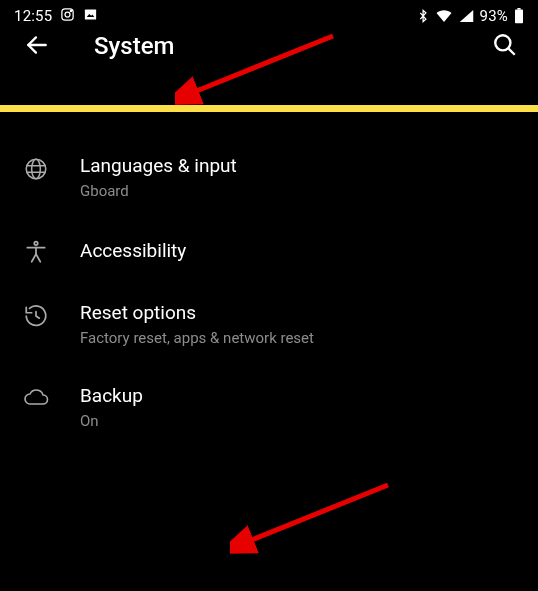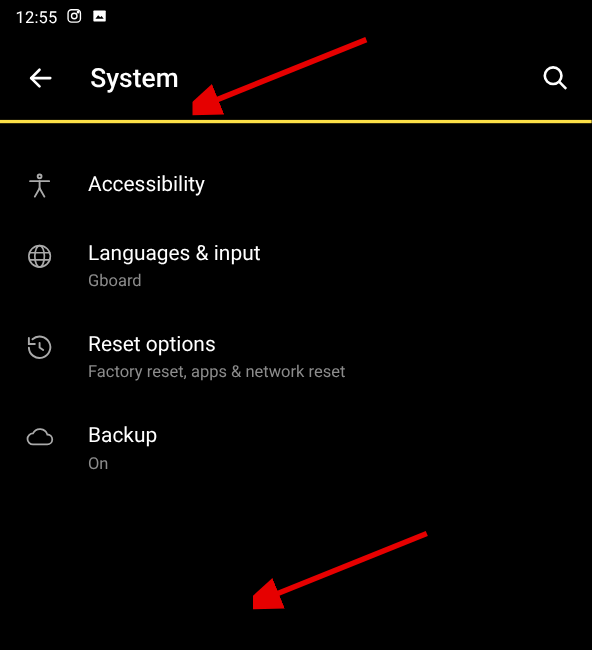--- a/index.html
+++ b/index.html
@@ -21,24 +21,23 @@
     font-size: 15px;
     font-weight: 400;
     letter-spacing: 0.2px;
   }
   .statusbar .left { display: flex; align-items: flex-start; gap: 8px; }
   .statusbar .right { display: flex; align-items: center; gap: 6px; }
   .statusbar .icon { display: inline-flex; align-items: center; }
   .appbar {
     height: 80px;
     display: flex;
-    align-items: center;
     padding: 0 20px 0 24px;
-    gap: 32px;
-    border-bottom: 3px solid #fde047;
+    gap: 44px;
+    border-bottom: 7px solid #fde047;
   }
   .appbar .back { display: inline-flex; cursor: pointer; }
   .appbar .title {
     font-size: 24px;
     font-weight: 500;
     flex: 1;
   }
   .appbar .search { display: inline-flex; cursor: pointer; }
   .list { padding-top: 24px; }
   .row {
@@ -82,20 +81,44 @@
       <svg width="15" height="15" viewBox="0 0 24 24" fill="none" stroke="#fff" stroke-width="2">
           <rect x="3" y="3" width="18" height="18" rx="5"></rect>
           <circle cx="12" cy="12" r="4"></circle>
           <circle cx="17.5" cy="6.5" r="1" fill="#fff"></circle>
         </svg>
     </span>
     <span class="icon">
       <svg width="15" height="15" viewBox="0 0 24 24" fill="#fff">
           <rect x="3" y="4" width="18" height="16" rx="1"></rect>
           <polygon points="6,16 10,11 13,14 15,12 18,16" fill="#000"></polygon>
+        </svg>
+    </span>
+  </div>
+  <div class="right">
+    <span class="icon">
+      <svg width="11" height="16" viewBox="0 0 12 20" fill="none" stroke="#fff" stroke-width="1.6">
+          <path d="M2 6 L9 14 L5.5 17 L5.5 3 L9 6 L2 14"></path>
+        </svg>
+    </span>
+    <span class="icon">
+      <svg width="18" height="14" viewBox="0 0 24 18" fill="#fff">
+          <path d="M12 17 L22 5 C16 0 8 0 2 5 Z"></path>
+        </svg>
+    </span>
+    <span class="icon">
+      <svg width="15" height="14" viewBox="0 0 20 18" fill="#fff">
+          <polygon points="1,17 19,17 19,1"></polygon>
+        </svg>
+    </span>
+    <span>93%</span>
+    <span class="icon">
+      <svg width="10" height="16" viewBox="0 0 12 20" fill="#fff">
+          <rect x="1" y="2" width="10" height="17" rx="1"></rect>
+          <rect x="4" y="0" width="4" height="2"></rect>
         </svg>
     </span>
   </div>
 </div>
 
 <div class="appbar">
   <span class="back">
     <svg width="26" height="26" viewBox="0 0 24 24" fill="none" stroke="#fff" stroke-width="2.2" stroke-linecap="round" stroke-linejoin="round">
         <line x1="20" y1="12" x2="4" y2="12"></line>
         <polyline points="11 5 4 12 11 19"></polyline>
@@ -105,47 +128,47 @@
   <span class="search">
     <svg width="26" height="26" viewBox="0 0 24 24" fill="none" stroke="#fff" stroke-width="2.2">
         <circle cx="10" cy="10" r="7"></circle>
         <line x1="21" y1="21" x2="15" y2="15"></line>
       </svg>
   </span>
 </div>
 
 <div class="list">
 
+  <div class="row">
+    <span class="row-icon">
+      <svg width="26" height="26" viewBox="0 0 24 24" fill="none" stroke="#aaa" stroke-width="1.4">
+          <circle cx="12" cy="12" r="9"></circle>
+          <ellipse cx="12" cy="12" rx="4" ry="9"></ellipse>
+          <line x1="3" y1="9" x2="21" y2="9"></line>
+          <line x1="3" y1="15" x2="21" y2="15"></line>
+        </svg>
+    </span>
+    <div class="row-text">
+      <div class="row-title">Languages &amp; input</div>
+      <div class="row-sub">Gboard</div>
+    </div>
+  </div>
+
   <div class="row single">
     <span class="row-icon">
       <svg width="26" height="26" viewBox="0 0 24 24" fill="none" stroke="#aaa" stroke-width="1.6" stroke-linecap="round">
           <circle cx="12" cy="4" r="1.6"></circle>
           <line x1="4" y1="8" x2="20" y2="8"></line>
           <line x1="12" y1="8" x2="12" y2="14"></line>
           <line x1="12" y1="14" x2="8" y2="21"></line>
           <line x1="12" y1="14" x2="16" y2="21"></line>
         </svg>
     </span>
     <div class="row-text">
       <div class="row-title">Accessibility</div>
-    </div>
-  </div>
-
-  <div class="row">
-    <span class="row-icon">
-      <svg width="26" height="26" viewBox="0 0 24 24" fill="none" stroke="#aaa" stroke-width="1.4">
-          <circle cx="12" cy="12" r="9"></circle>
-          <ellipse cx="12" cy="12" rx="4" ry="9"></ellipse>
-          <line x1="3" y1="9" x2="21" y2="9"></line>
-          <line x1="3" y1="15" x2="21" y2="15"></line>
-        </svg>
-    </span>
-    <div class="row-text">
-      <div class="row-title">Languages &amp; input</div>
-      <div class="row-sub">Gboard</div>
     </div>
   </div>
 
 
   <div class="row">
     <span class="row-icon">
       <svg width="26" height="26" viewBox="0 0 24 24" fill="none" stroke="#aaa" stroke-width="1.6" stroke-linecap="round">
           <path d="M3 12 A9 9 0 1 0 6 5"></path>
           <polyline points="3 4 3 9 8 9"></polyline>
           <polyline points="12 8 12 12 15 14"></polyline>

